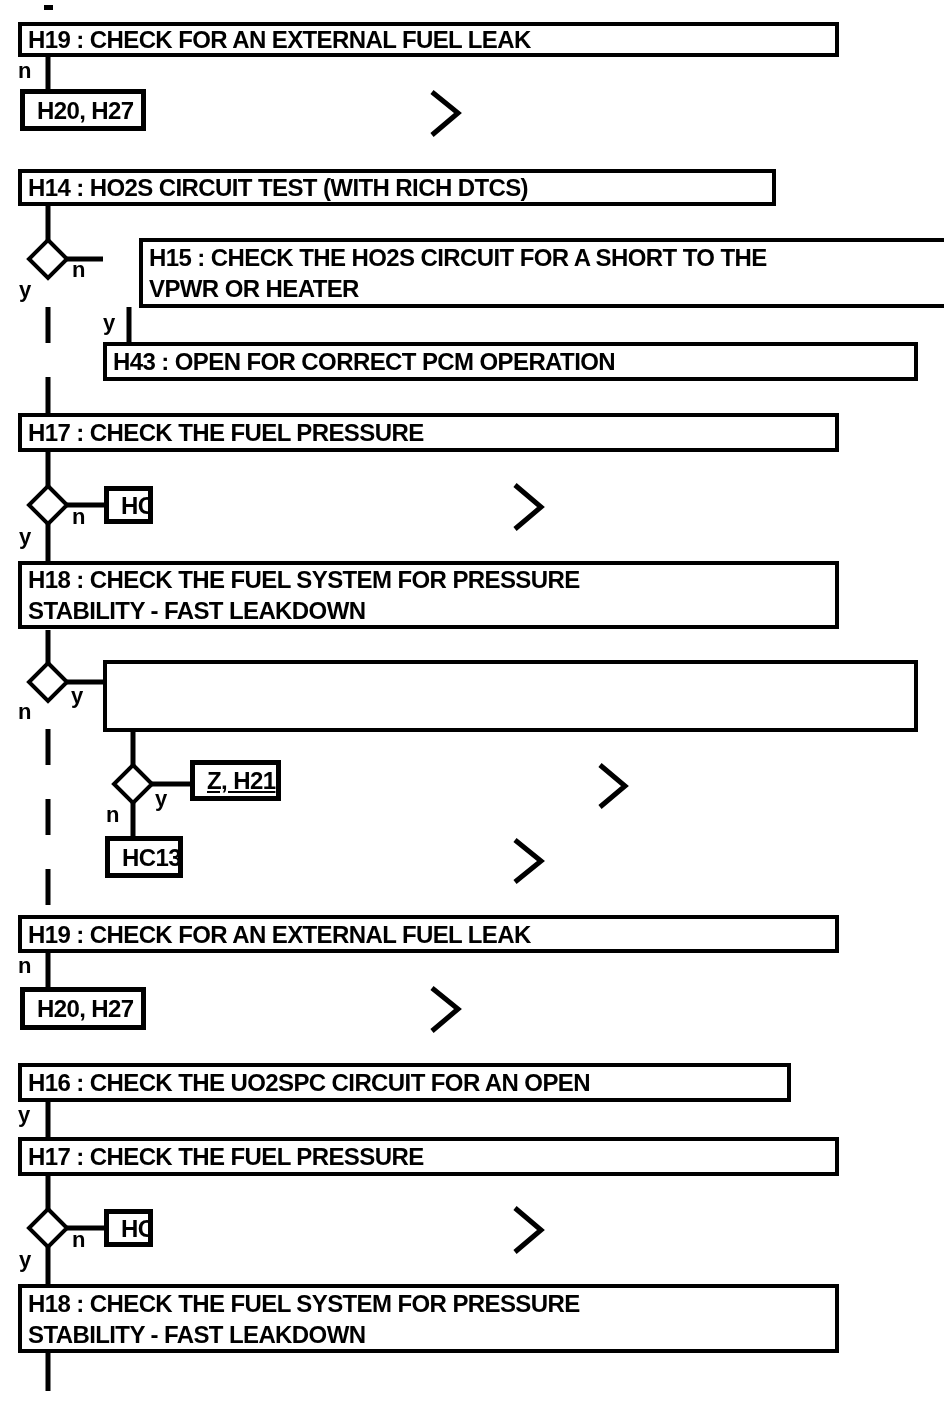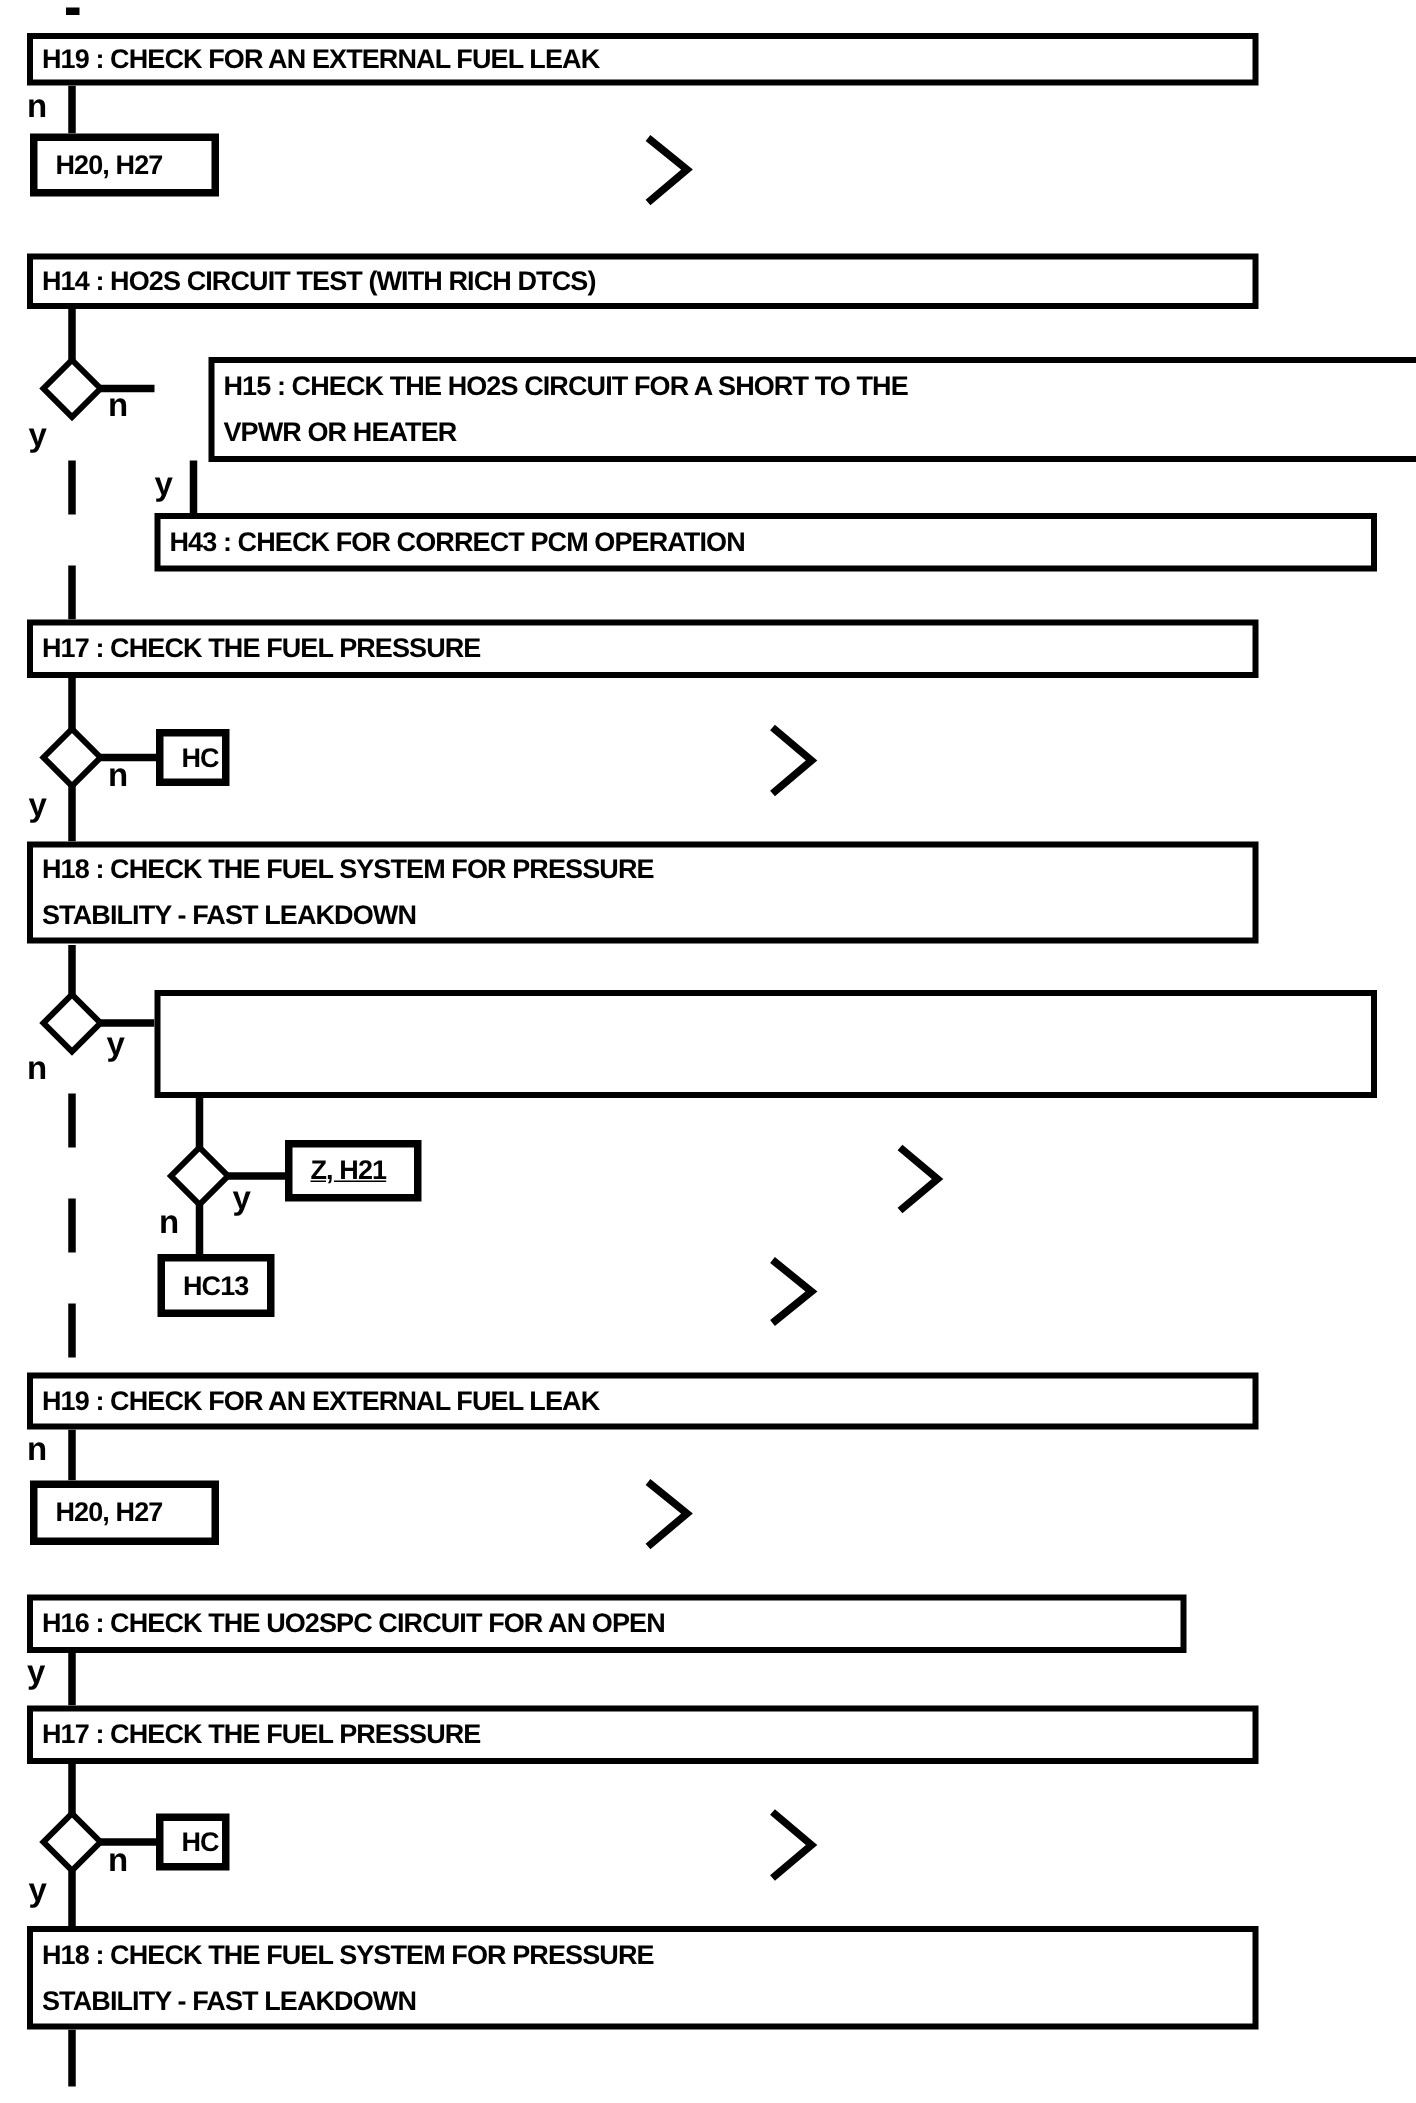--- a/index.html
+++ b/index.html
@@ -16,21 +16,21 @@
     z-index:2;
     box-sizing:border-box;
     border:4px solid #000;
     background:#fff;
     color:#000;
     display:flex;
     flex-direction:column;
     justify-content:center;
     padding-left:6px;
     font-weight:bold;
-    font-size:18px;
+    font-size:24px;
     line-height:31px;
     letter-spacing:-0.6px;
     white-space:nowrap;
     overflow:hidden;
   }
   .box span{display:block;}
   .small{border-width:5px;padding-left:12px;}
   .lbl{
     position:absolute;
     z-index:3;
@@ -97,31 +97,31 @@
   </svg>
 
   <div class="box" style="left:18px;top:22px;width:821px;height:35px;">
     <span>H19 : CHECK FOR AN EXTERNAL FUEL LEAK</span>
   </div>
 
   <div class="box small" style="left:20px;top:89px;width:126px;height:42px;">
     <span>H20, H27</span>
   </div>
 
-  <div class="box" style="left:18px;top:169px;width:821px;height:37px;">
+  <div class="box" style="left:18px;top:169px;width:758px;height:37px;">
     <span>H14 : HO2S CIRCUIT TEST (WITH RICH DTCS)</span>
   </div>
 
   <div class="box" style="left:103px;top:238px;width:815px;height:70px;margin-left:36px;">
     <span>H15 : CHECK THE HO2S CIRCUIT FOR A SHORT TO THE</span>
     <span>VPWR OR HEATER</span>
   </div>
 
   <div class="box" style="left:103px;top:342px;width:815px;height:39px;">
-    <span>H43 : CHECK FOR CORRECT PCM OPERATION</span>
+    <span>H43 : OPEN FOR CORRECT PCM OPERATION</span>
   </div>
 
   <div class="box" style="left:18px;top:413px;width:821px;height:39px;">
     <span>H17 : CHECK THE FUEL PRESSURE</span>
   </div>
 
   <div class="box small" style="left:104px;top:486px;width:49px;height:38px;">
     <span>HC</span>
   </div>
 

